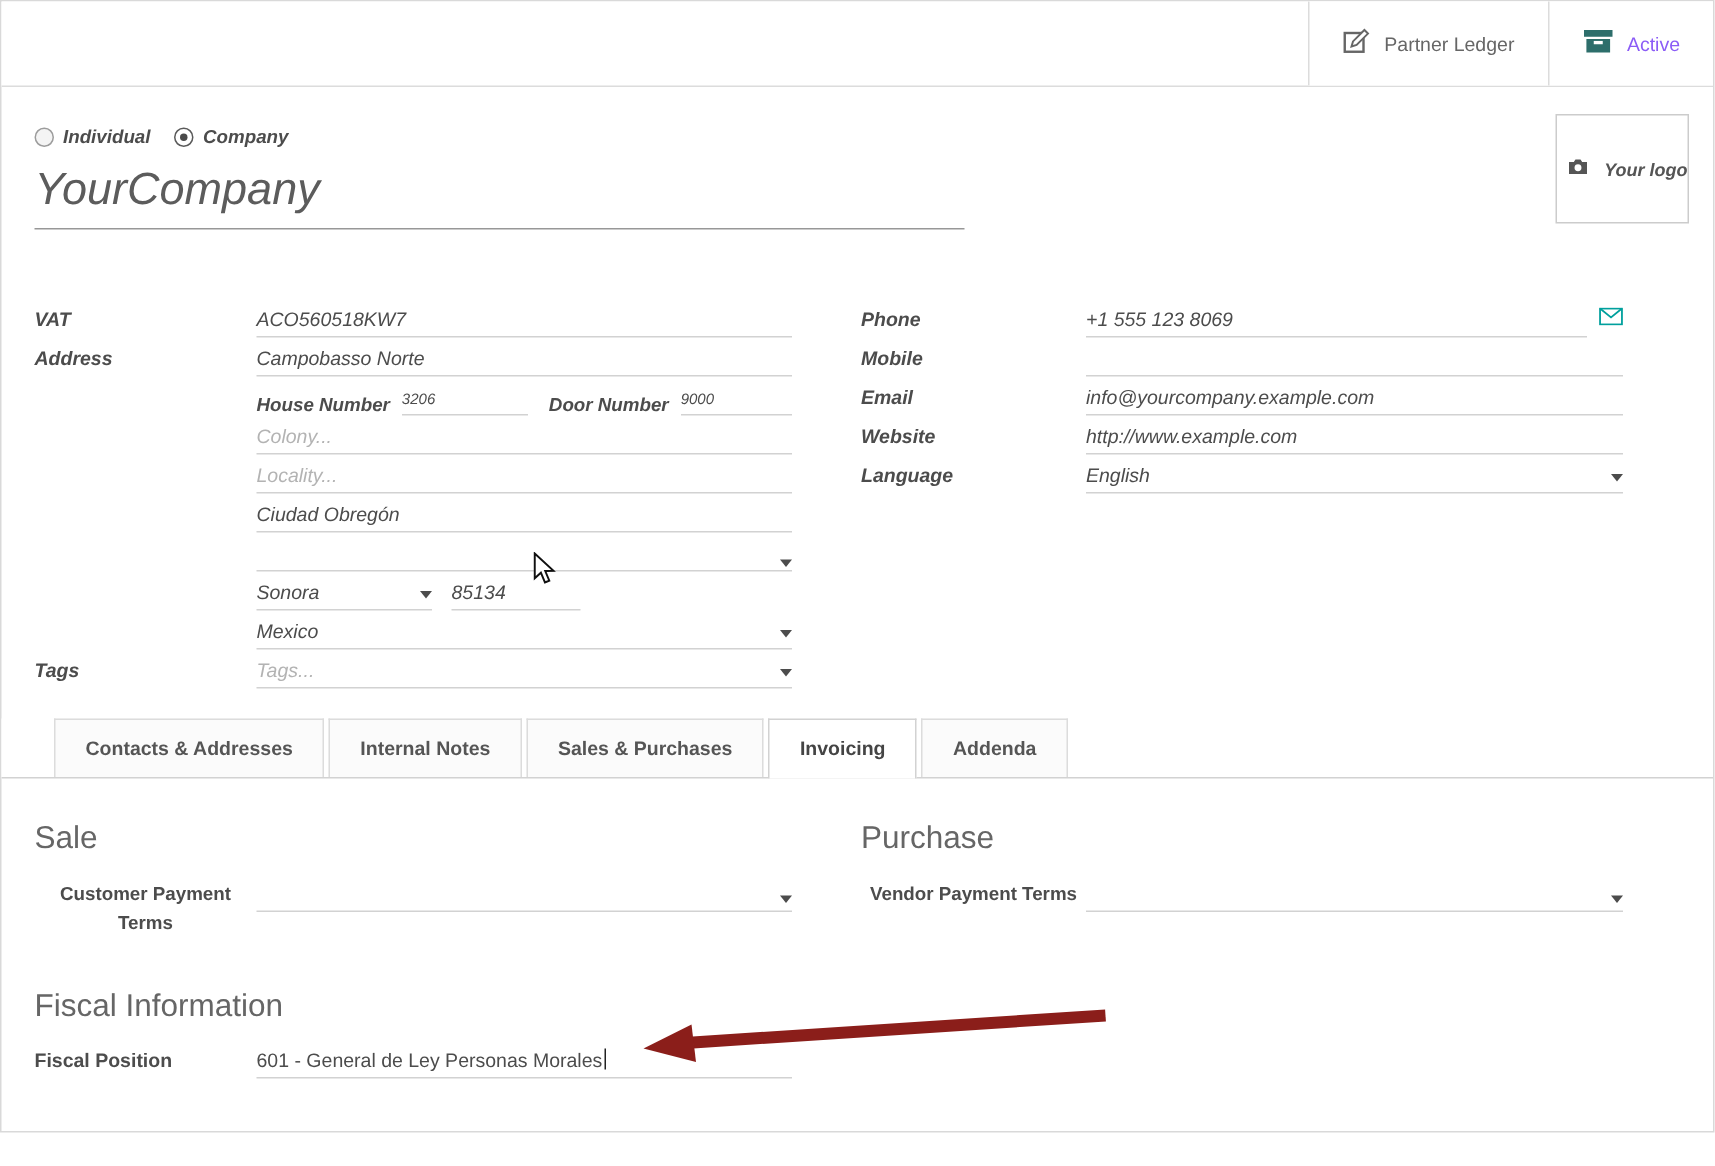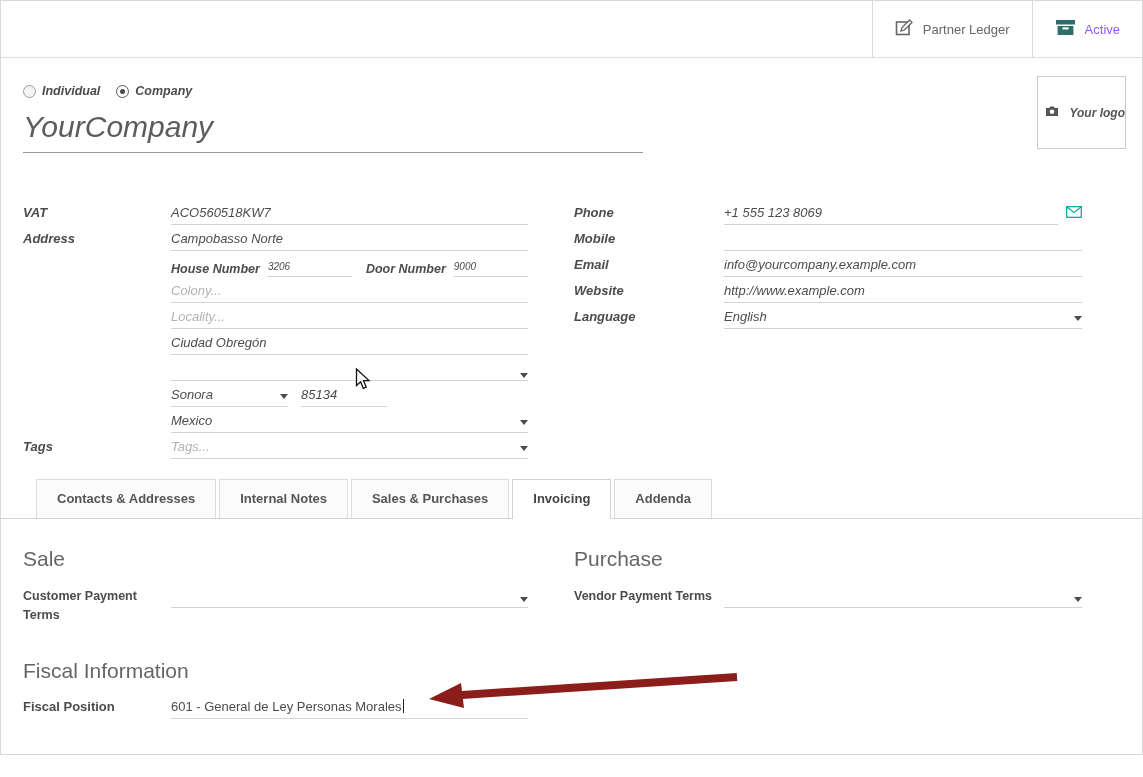--- a/index.html
+++ b/index.html
@@ -54,21 +54,21 @@
   .cols { display:flex; margin-top:46px; }
   .col.left  { width:505px; min-width:505px; }
   .col.right { width:508px; margin-left:46px; }
   .frow { display:flex; align-items:flex-end; height:26px; }
   .flabel {
     width:148px; min-width:148px; font-weight:700; font-size:13px;
     padding-bottom:5px; color:#4c4c4c;
   }
   .col.right .flabel { width:150px; min-width:150px; }
   .fval {
-    flex:1; display:flex; align-items:center; min-width:0;
+    flex:1; display:flex; align-items:flex-end; min-width:0;
     border-bottom:1px solid #d2d2d2; padding-bottom:4px; font-size:13px;
   }
   .fval.noborder { border-bottom:none; padding-bottom:0; }
   .placeholder { color:#b3b3b3; }
   .caret {
     margin-left:auto; align-self:center; width:0; height:0;
     border-left:4px solid transparent; border-right:4px solid transparent;
     border-top:5px solid #4c4c4c; transform:translateY(2px);
   }
   .inline-label { font-weight:700; font-size:12.5px; margin-right:8px; white-space:nowrap; }
@@ -92,21 +92,21 @@
     background:#fbfbfb; font-size:13px; color:#555; cursor:pointer; white-space:nowrap;font-weight:bold;
   }
   .tab.active { background:#fff; color:#444; margin-bottom:-1px; padding-bottom:13px; border-color:#d2d2d2; }
   
   .tabcontent { padding:28px 16px 0 22px; }
   .sections { display:flex; }
   .sec.left  { width:505px; min-width:505px; }
   .sec.right { width:508px; margin-left:46px; }
   .section-h { font-size:21px; font-weight:400; color:#666; margin:0 0 16px 0; }
   .terms-row { display:flex; }
-  .terms-label { width:148px; min-width:148px; font-weight:700; font-size:12.5px; line-height:1.5; }
+  .terms-label { width:148px; min-width:148px; font-weight:700; font-size:12.5px; line-height:1.5;text-align:center; }
   .sec.right .terms-label { width:150px; min-width:150px; }
   .terms-field {
     flex:1; height:21px; border-bottom:1px solid #d2d2d2;
     display:flex; align-items:center; font-size:13px;
   }
   .fiscal { margin-top:34px; width:505px; }
   .fiscal-row { display:flex; align-items:flex-end; margin-top:14px; }
   .fiscal-field {
     flex:1; border-bottom:1px solid #d2d2d2; padding-bottom:4px;
     font-size:13px; display:flex; align-items:flex-end;

